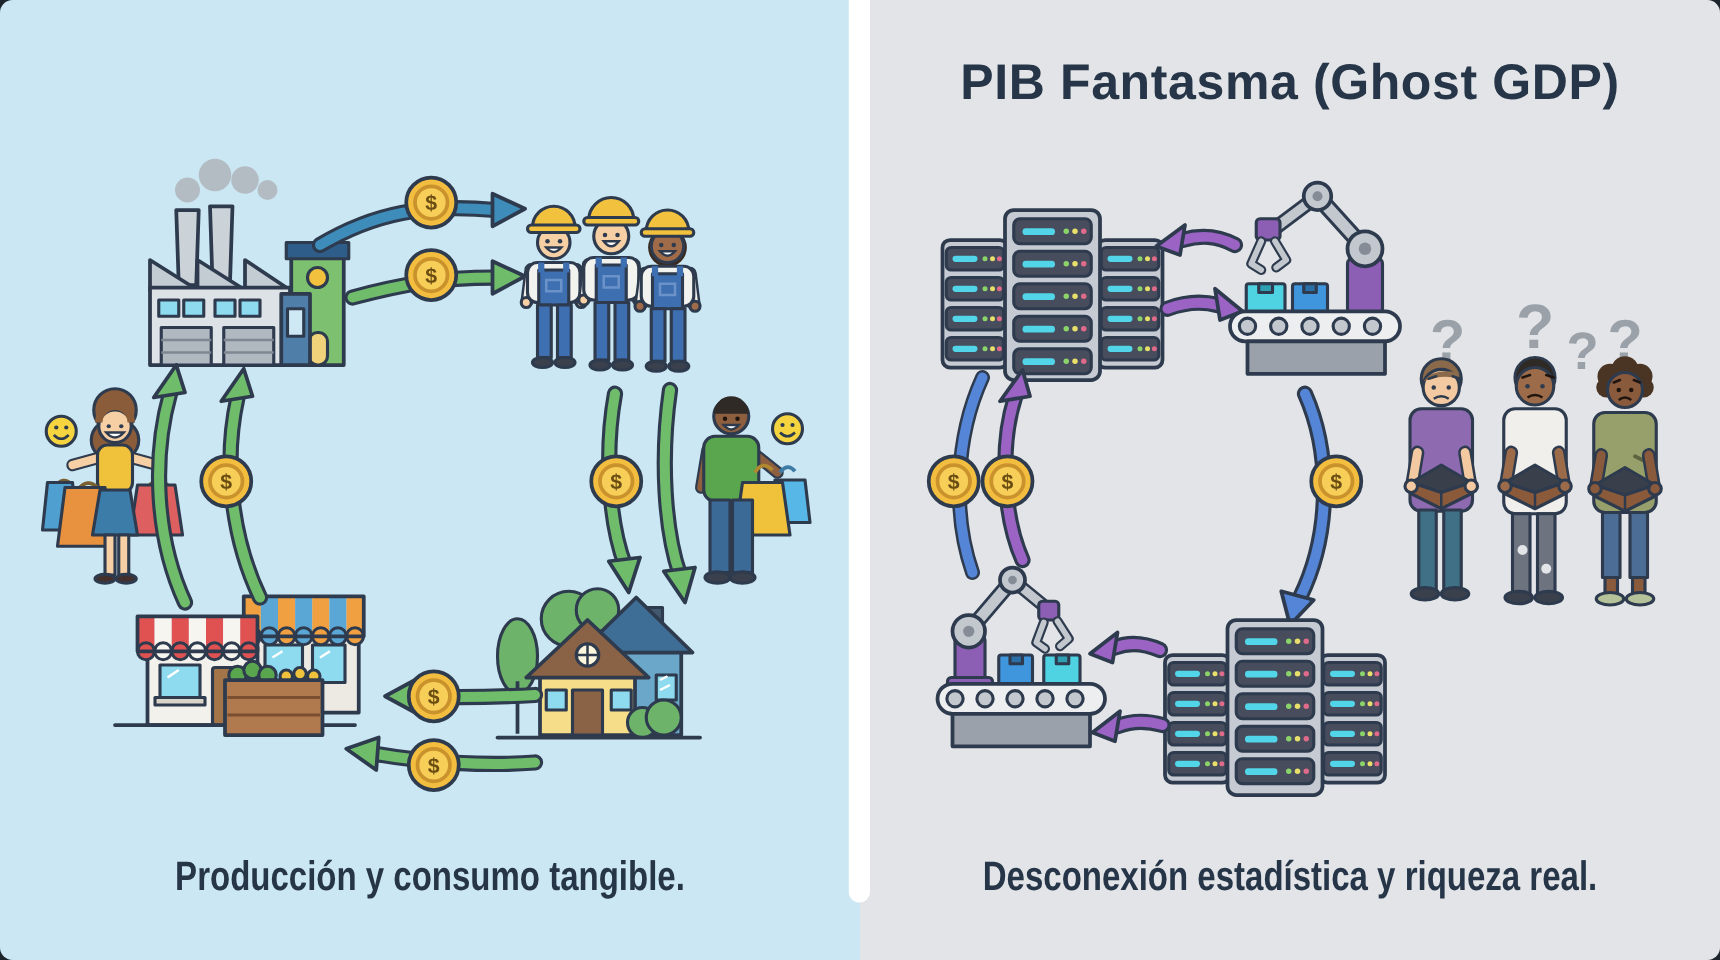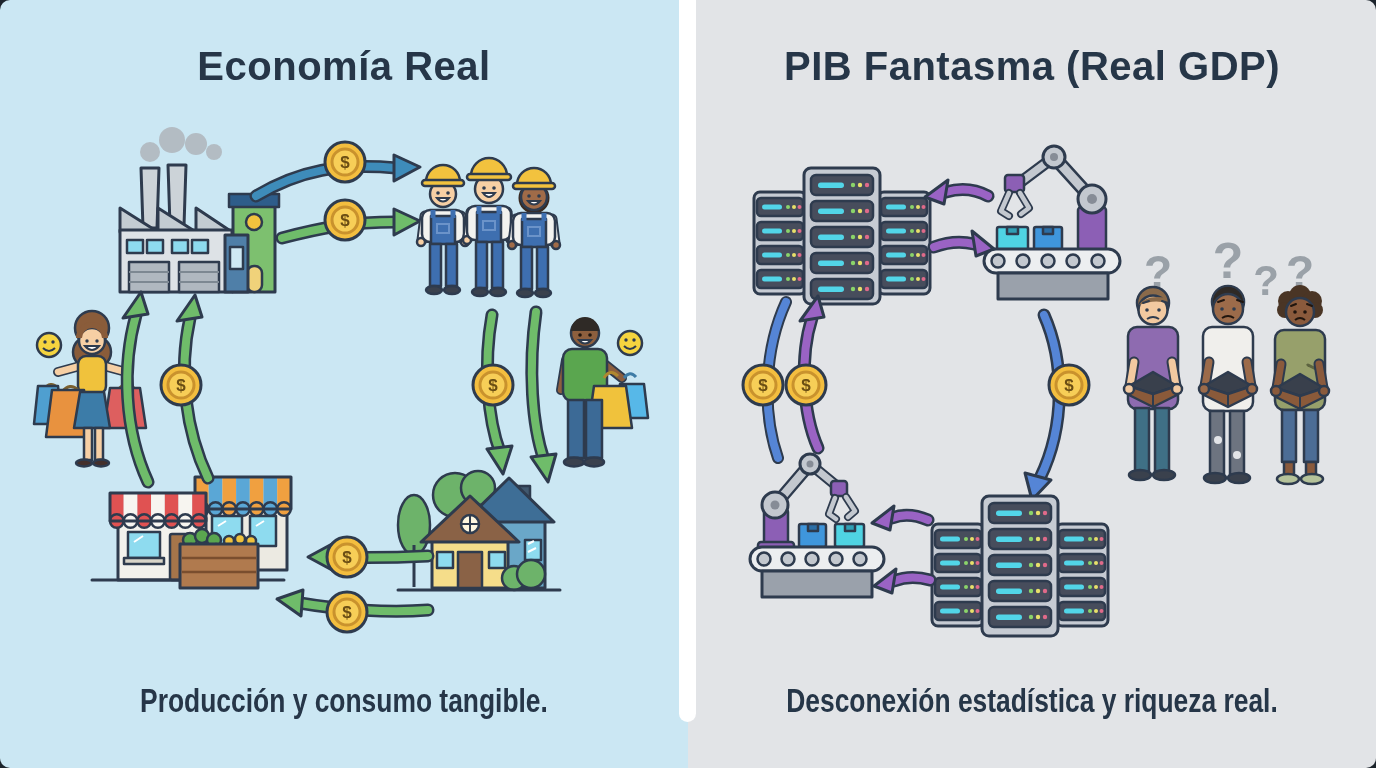--- a/index.html
+++ b/index.html
@@ -350,21 +350,20 @@
         <path class="oarr" d="M148,482 C124,430 122,365 136,315"></path>
         <path class="garr" d="M148,482 C124,430 122,365 136,315"></path>
         <polygon class="hd-g" points="123,318 148,314 141,292"></polygon>
         <path class="oarr" d="M208,478 C186,432 178,372 190,318"></path>
         <path class="garr" d="M208,478 C186,432 178,372 190,318"></path>
         <polygon class="hd-g" points="177,321 202,317 195,295"></polygon>
       </g>
       <use href="#coin" x="181" y="385"></use>
     </svg>
 
-    <div class="ptitle">Economía Real</div>
     <div class="pcaption">Producción y consumo tangible.</div>
   </div>
 
   <div class="panel right">
     <svg class="scene" viewBox="0 0 688 768">
 
       <g>
         <rect x="66" y="192" width="52" height="102" rx="6" fill="var(--server_frame)" class="ol"></rect>
         <use href="#unitS" x="69" y="198"></use>
           <use href="#unitS" x="69" y="222"></use>
@@ -594,18 +593,18 @@
       </g>
       <g>
         <path class="oarr" d="M130,448 C114,412 112,355 124,318"></path>
         <path class="parr" d="M130,448 C114,412 112,355 124,318"></path>
         <polygon class="hd-p" points="112,321 136,317 130,296"></polygon>
       </g>
       <use href="#coin" x="75" y="385"></use>
       <use href="#coin" x="118" y="385"></use>
     </svg>
 
-    <div class="ptitle">PIB Fantasma (Real GDP)</div>
+    <div class="ptitle">PIB Fantasma (Ghost GDP)</div>
     <div class="pcaption">Desconexión estadística y riqueza real.</div>
   </div>
 
   <div class="divider"></div>
 </div>
 
 </body></html>

